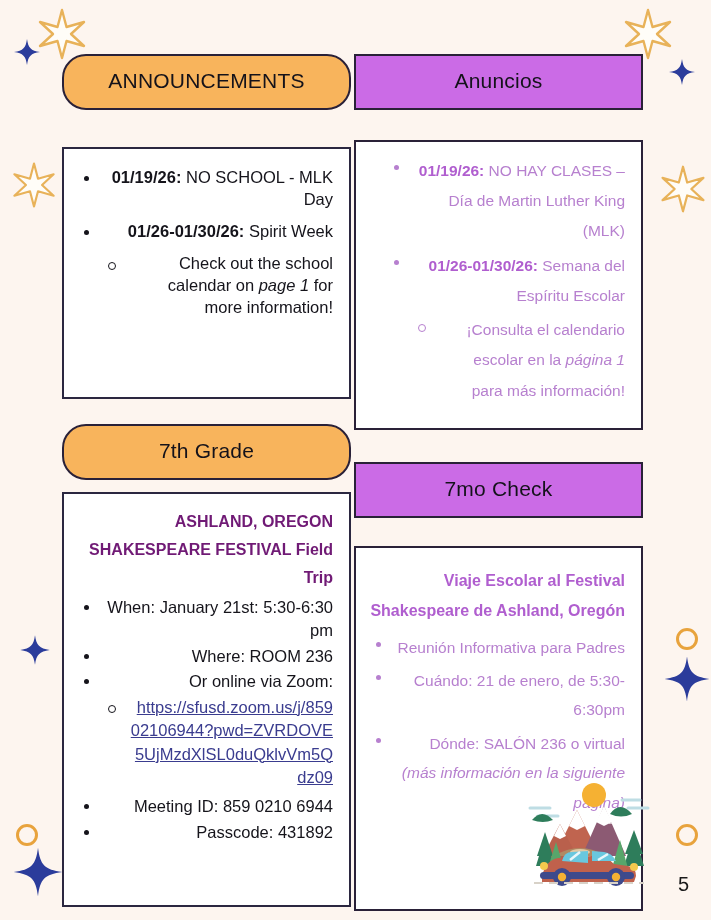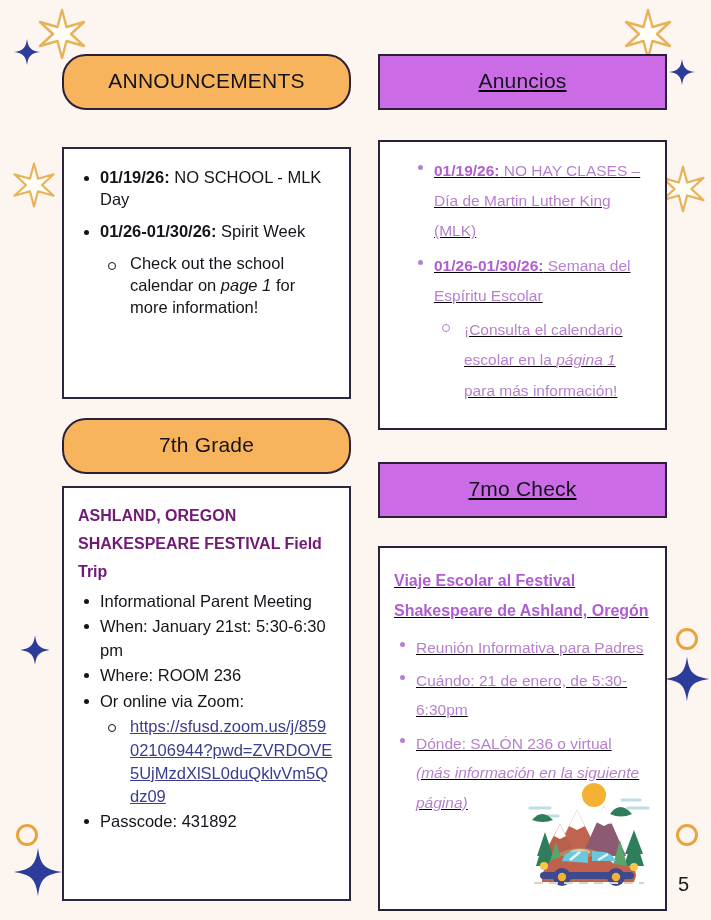--- a/index.html
+++ b/index.html
@@ -25,39 +25,40 @@
     border-radius: 50%;
     border: 3px solid #E8A33D;
   }
 
   
   .col {
     position: absolute;
     width: 289px;
   }
   .col-left  { left: 62px; top: 54px; }
-  .col-right { left: 378px; top: 54px; text-decoration: underline; }
+  .col-right { left: 354px; top: 54px; }
 
   
   .banner {
     border: 2.5px solid #2A2138;
     text-align: center;
     padding: 13px 8px 15px;
     font-size: 21px;
     color: #14121A;
     letter-spacing: 0.2px;
   }
   .banner-orange { background: #F8B45C; border-radius: 24px; }
   .banner-purple { background: #CB6BE6; }
 
   
   .box {
     border: 2.5px solid #2A2138;
     background: #FFFFFF;
     padding: 18px 16px 18px 14px;
+    text-align: right;
   }
   .box.en { border-color: #2B2740; }
   .box.es { border-color: #2A2138; }
 
   .li {
     position: relative;
     padding-left: 22px;
     margin-bottom: 4px;
   }
   .li::before {
@@ -207,45 +208,45 @@
           <b>01/26-01/30/26:</b><span> Spirit Week</span>
         </div>
 
         <div class="li sub">
           <span>Check out the school calendar on </span><i>page 1</i><span> for more information!</span>
         </div>
 
       </div>
     </div>
 
-    <div class="banner banner-orange" style="margin-top:19px;">7th Grade</div>
+    <div class="banner banner-orange" style="margin-top:25px;">7th Grade</div>
 
     <div class="box en" style="margin-top:12px; padding-top:14px; min-height:415px;">
 
       <div class="grade-title-en">ASHLAND, OREGON SHAKESPEARE FESTIVAL Field Trip</div>
 
       <div class="txt-en compact">
 
-        <div class="li">
-          <span>Informational Parent Meeting</span>
-        </div>
         <div class="li">
           <span>When: January 21st: 5:30-6:30 pm</span>
         </div>
         <div class="li">
           <span>Where: ROOM 236</span>
         </div>
         <div class="li">
           <span>Or online via Zoom:</span>
         </div>
 
         <div class="li sub">
           <a class="link" href="#">https://sfusd.zoom.us/j/85902106944?pwd=ZVRDOVE5UjMzdXlSL0duQklvVm5Qdz09</a>
         </div>
 
+        <div class="li" style="margin-top:6px;">
+          <span>Meeting ID: 859 0210 6944</span>
+        </div>
         <div class="li">
           <span>Passcode: 431892</span>
         </div>
 
       </div>
     </div>
   </div>
 
   <div class="col col-right">
 

